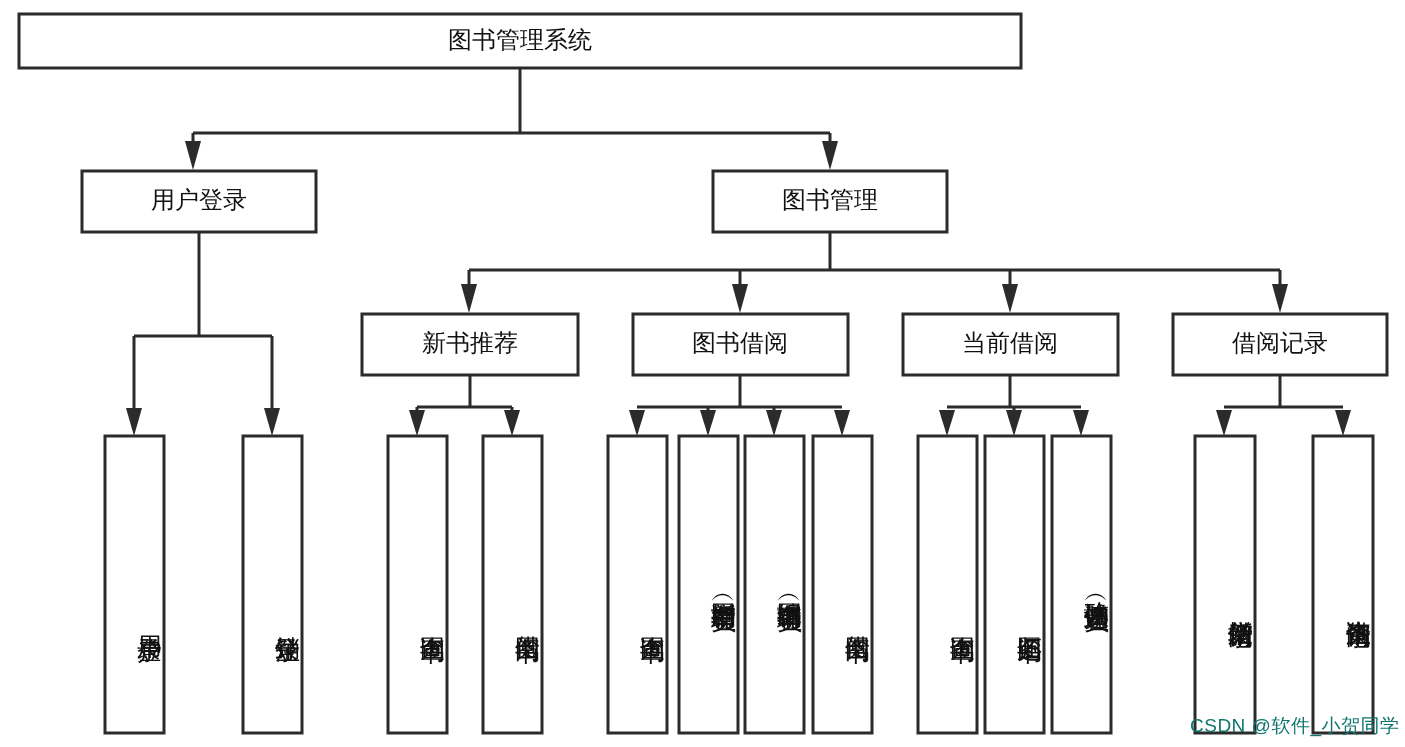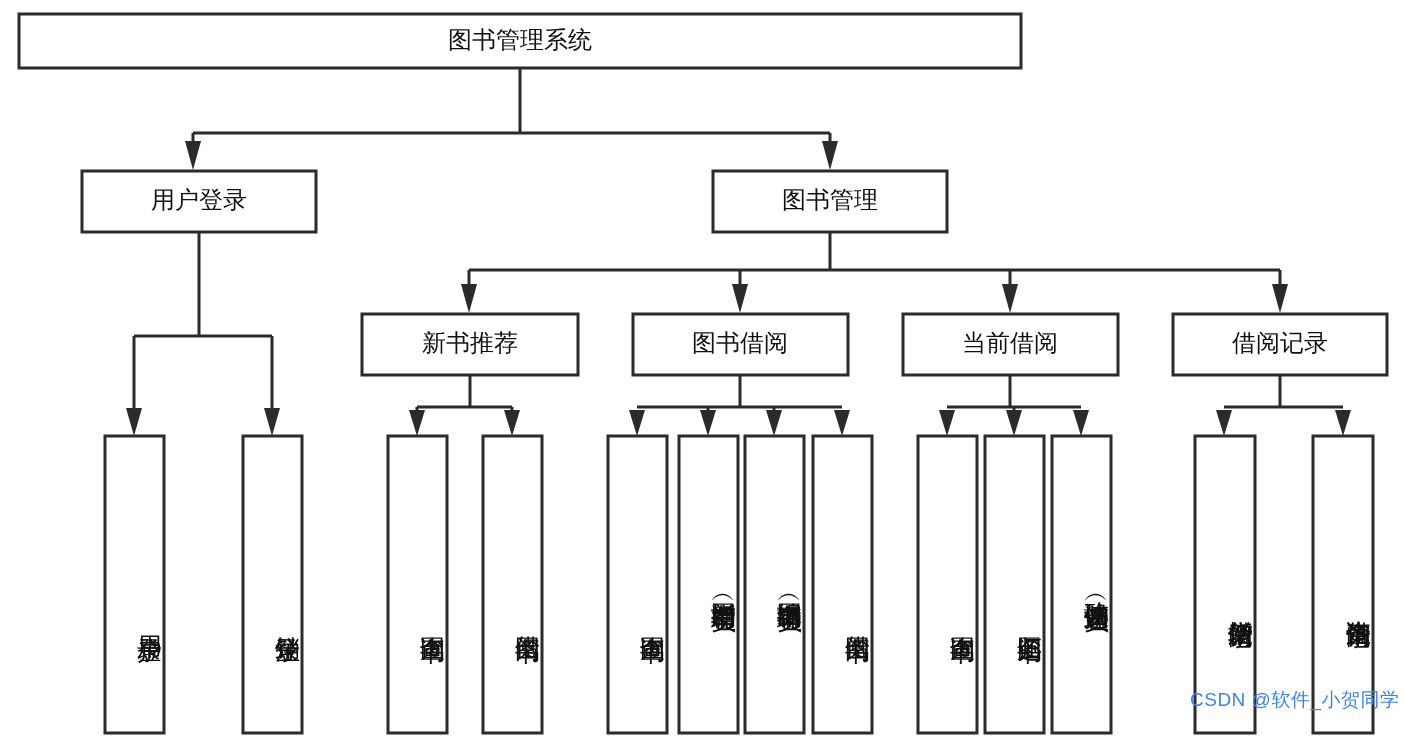--- a/index.html
+++ b/index.html
@@ -59,24 +59,24 @@
     letter-spacing: 1px;
     white-space: nowrap;
     display: flex;
     align-items: flex-start;
     justify-content: center;
     pointer-events: none;
   }
   .watermark {
     position: absolute;
     left: 1190px;
-    top: 687px;
+    top: 713px;
     font-family: "Liberation Sans", "DejaVu Sans", sans-serif;
     font-size: 19px;
-    color: #3b82f6;
+    color: #0f766e;
     white-space: nowrap;
     letter-spacing: 0.5px;
   }
 </style>
 </head>
 <body>
 
 <div id="diagram-root">
 
   <svg id="flow-svg" viewBox="0 0 1405 747">

